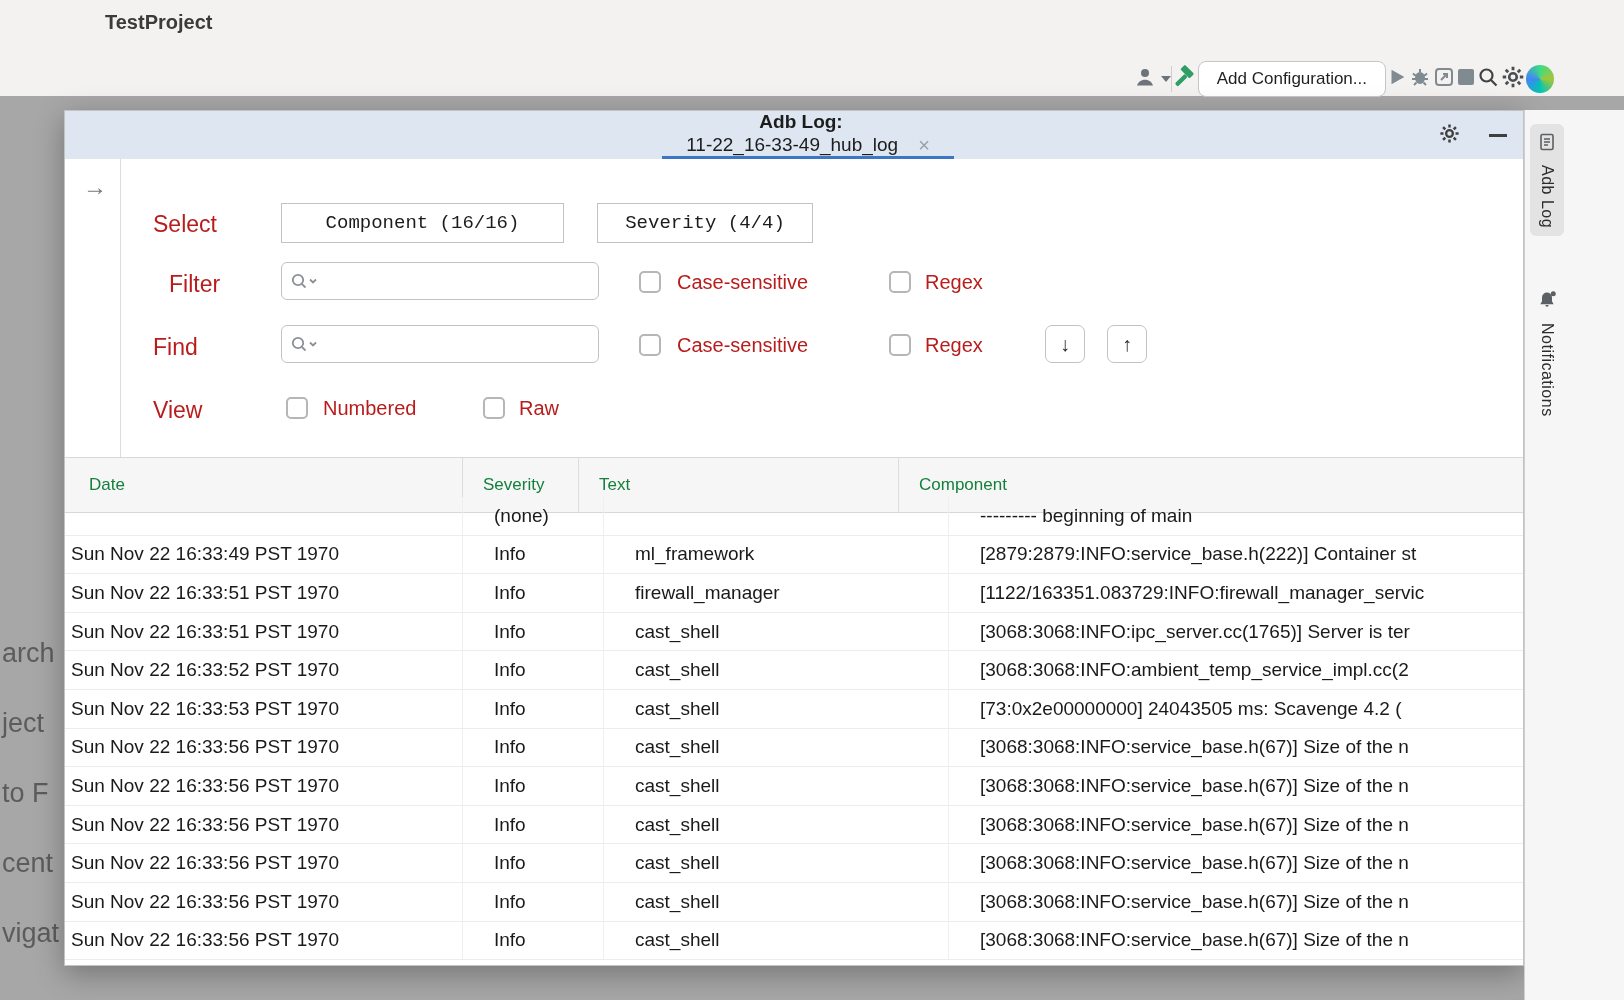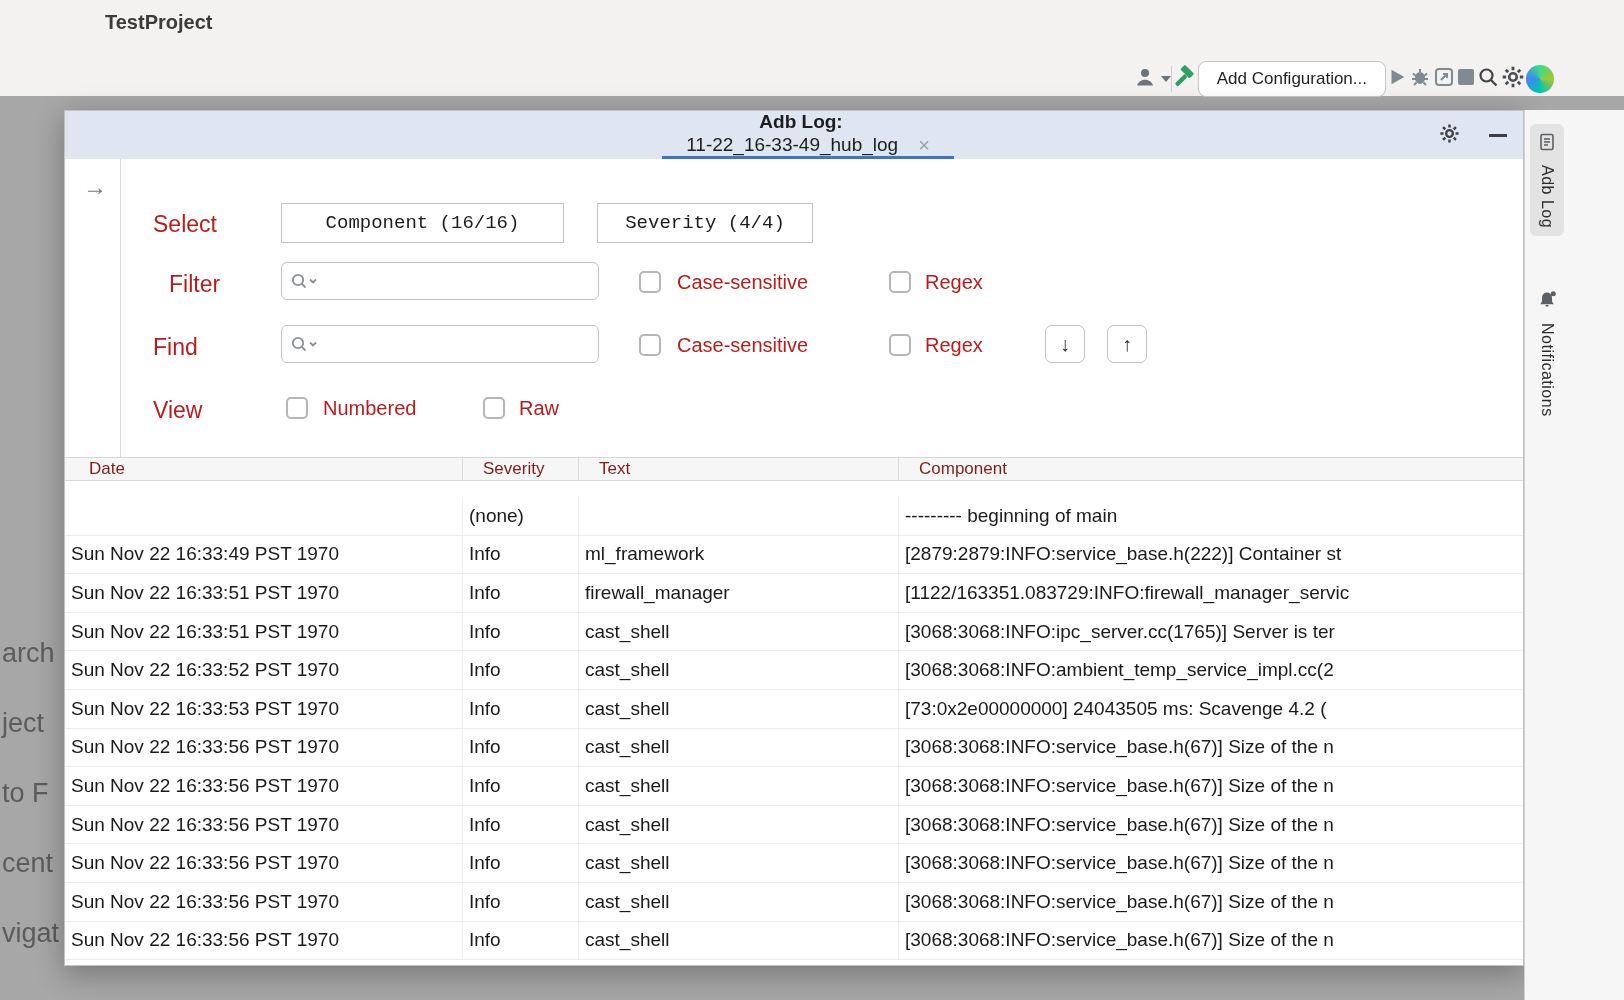--- a/index.html
+++ b/index.html
@@ -38,26 +38,26 @@
   .flabel { position:absolute; left:88px; font-size:23px; color:#b91c1c; }
   .fbtn { position:absolute; height:40px; background:#fff; border:1px solid #c3c3c3; border-radius:0; font-size:19px; color:#1c1c1c; font-family:Liberation Mono, monospace; }
   .search-wrap { position:absolute; width:318px; height:38px; }
   .search-wrap input { width:100%; height:100%; border:1px solid #c3c3c3; border-radius:6px; padding:0 10px 0 44px; font-size:18px; color:#1c1c1c; font-family:"Liberation Sans", sans-serif; outline:none; }
   .search-wrap .mag { position:absolute; left:9px; top:10px; }
   .checkbox { position:absolute; width:22px; height:22px; border:2px solid #b6b6b6; border-radius:5px; background:#fff; }
   .cb-label { position:absolute; font-size:20px; color:#b91c1c; }
   .arrow-btn { position:absolute; width:40px; height:38px; background:#fff; border:1px solid #c3c3c3; border-radius:7px; font-size:20px; color:#2f2f2f; font-family:"Liberation Sans", sans-serif; }
 
   
-  .tbl-header { position:absolute; left:0; top:346px; width:100%; height:24px; background:#f6f6f6; border-top:1px solid #d8d8d8; border-bottom:1px solid #d8d8d8; display:grid; grid-template-columns:398px 116px 320px 1fr; align-items:center; font-size:17px; color:#7f1d1d; }
+  .tbl-header { position:absolute; left:0; top:346px; width:100%; height:56px; background:#f6f6f6; border-top:1px solid #d8d8d8; border-bottom:1px solid #d8d8d8; display:grid; grid-template-columns:398px 116px 320px 1fr; align-items:center; font-size:17px; color:#15803d; }
   .tbl-header > div { padding-left:20px; height:100%; display:flex; align-items:center; border-right:1px solid #dcdcdc; overflow:hidden; white-space:nowrap; }
   .tbl-header > div:first-child { padding-left:24px; }
   .tbl-header > div:last-child { border-right:none; }
   .tbl-body { position:absolute; left:0; top:386px; width:100%; height:468px; overflow:hidden; }
-  .trow { display:grid; grid-template-columns:398px 116px 320px 1fr; height:38.6px; align-items:center; font-size:19px; color:#1a1a1a; border-bottom:1px solid #ececec; }
+  .trow { display:grid; grid-template-columns:398px 116px 320px 1fr; height:38.6px; align-items:center; font-size:19px; color:#1a1a1a; border-bottom:1px solid #ececec;gap:25px; }
   .trow > div { padding-left:6px; height:100%; display:flex; align-items:center; border-right:1px solid #efefef; overflow:hidden; white-space:nowrap; }
   .trow > div:first-child { }
   .trow > div:last-child { border-right:none; }
 
   
   .stripe { position:absolute; left:1524px; top:110px; width:100px; height:890px; background:#f6f6f6; border-left:1px solid #cfcfcf; }
   .stripe-btn { position:absolute; left:5px; width:34px; display:flex; flex-direction:column; align-items:center; gap:9px; padding:8px 2px; border-radius:6px; cursor:default; }
   .stripe-btn.active { background:#e3e3e3; }
   .stripe-label { writing-mode:vertical-rl; font-size:16px; color:#2c2c2c; letter-spacing:.5px; }
 </style>

